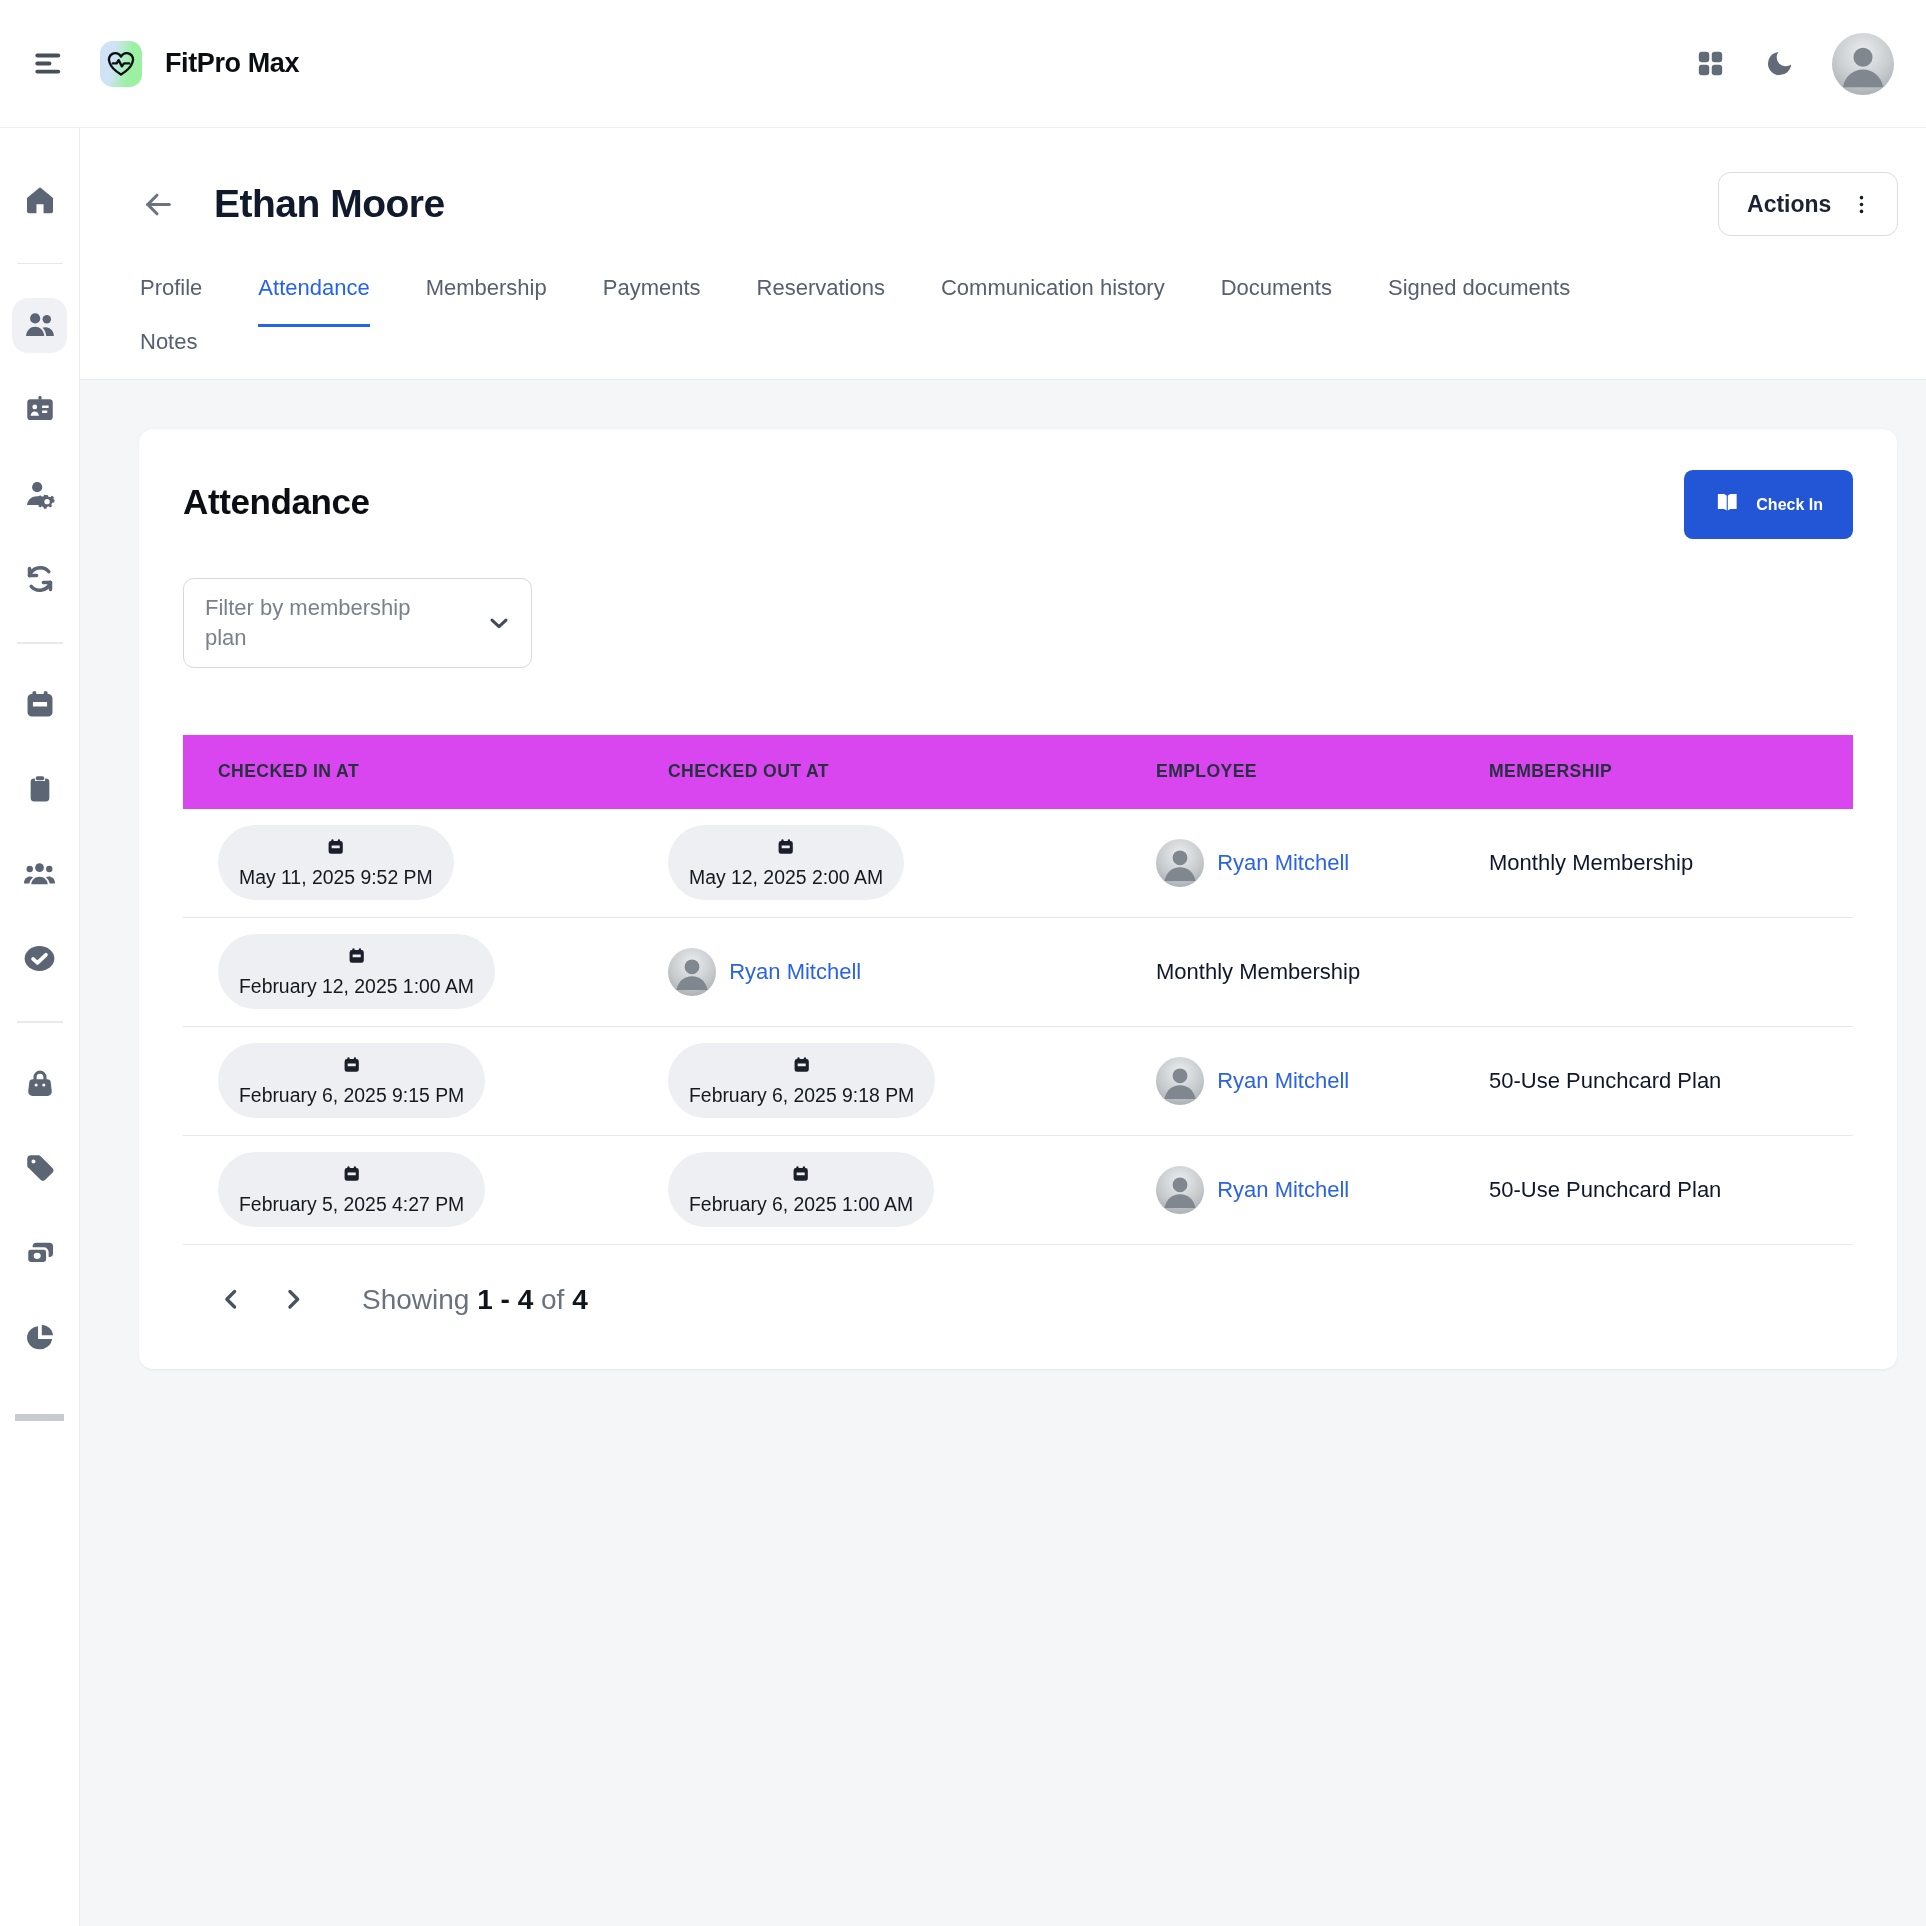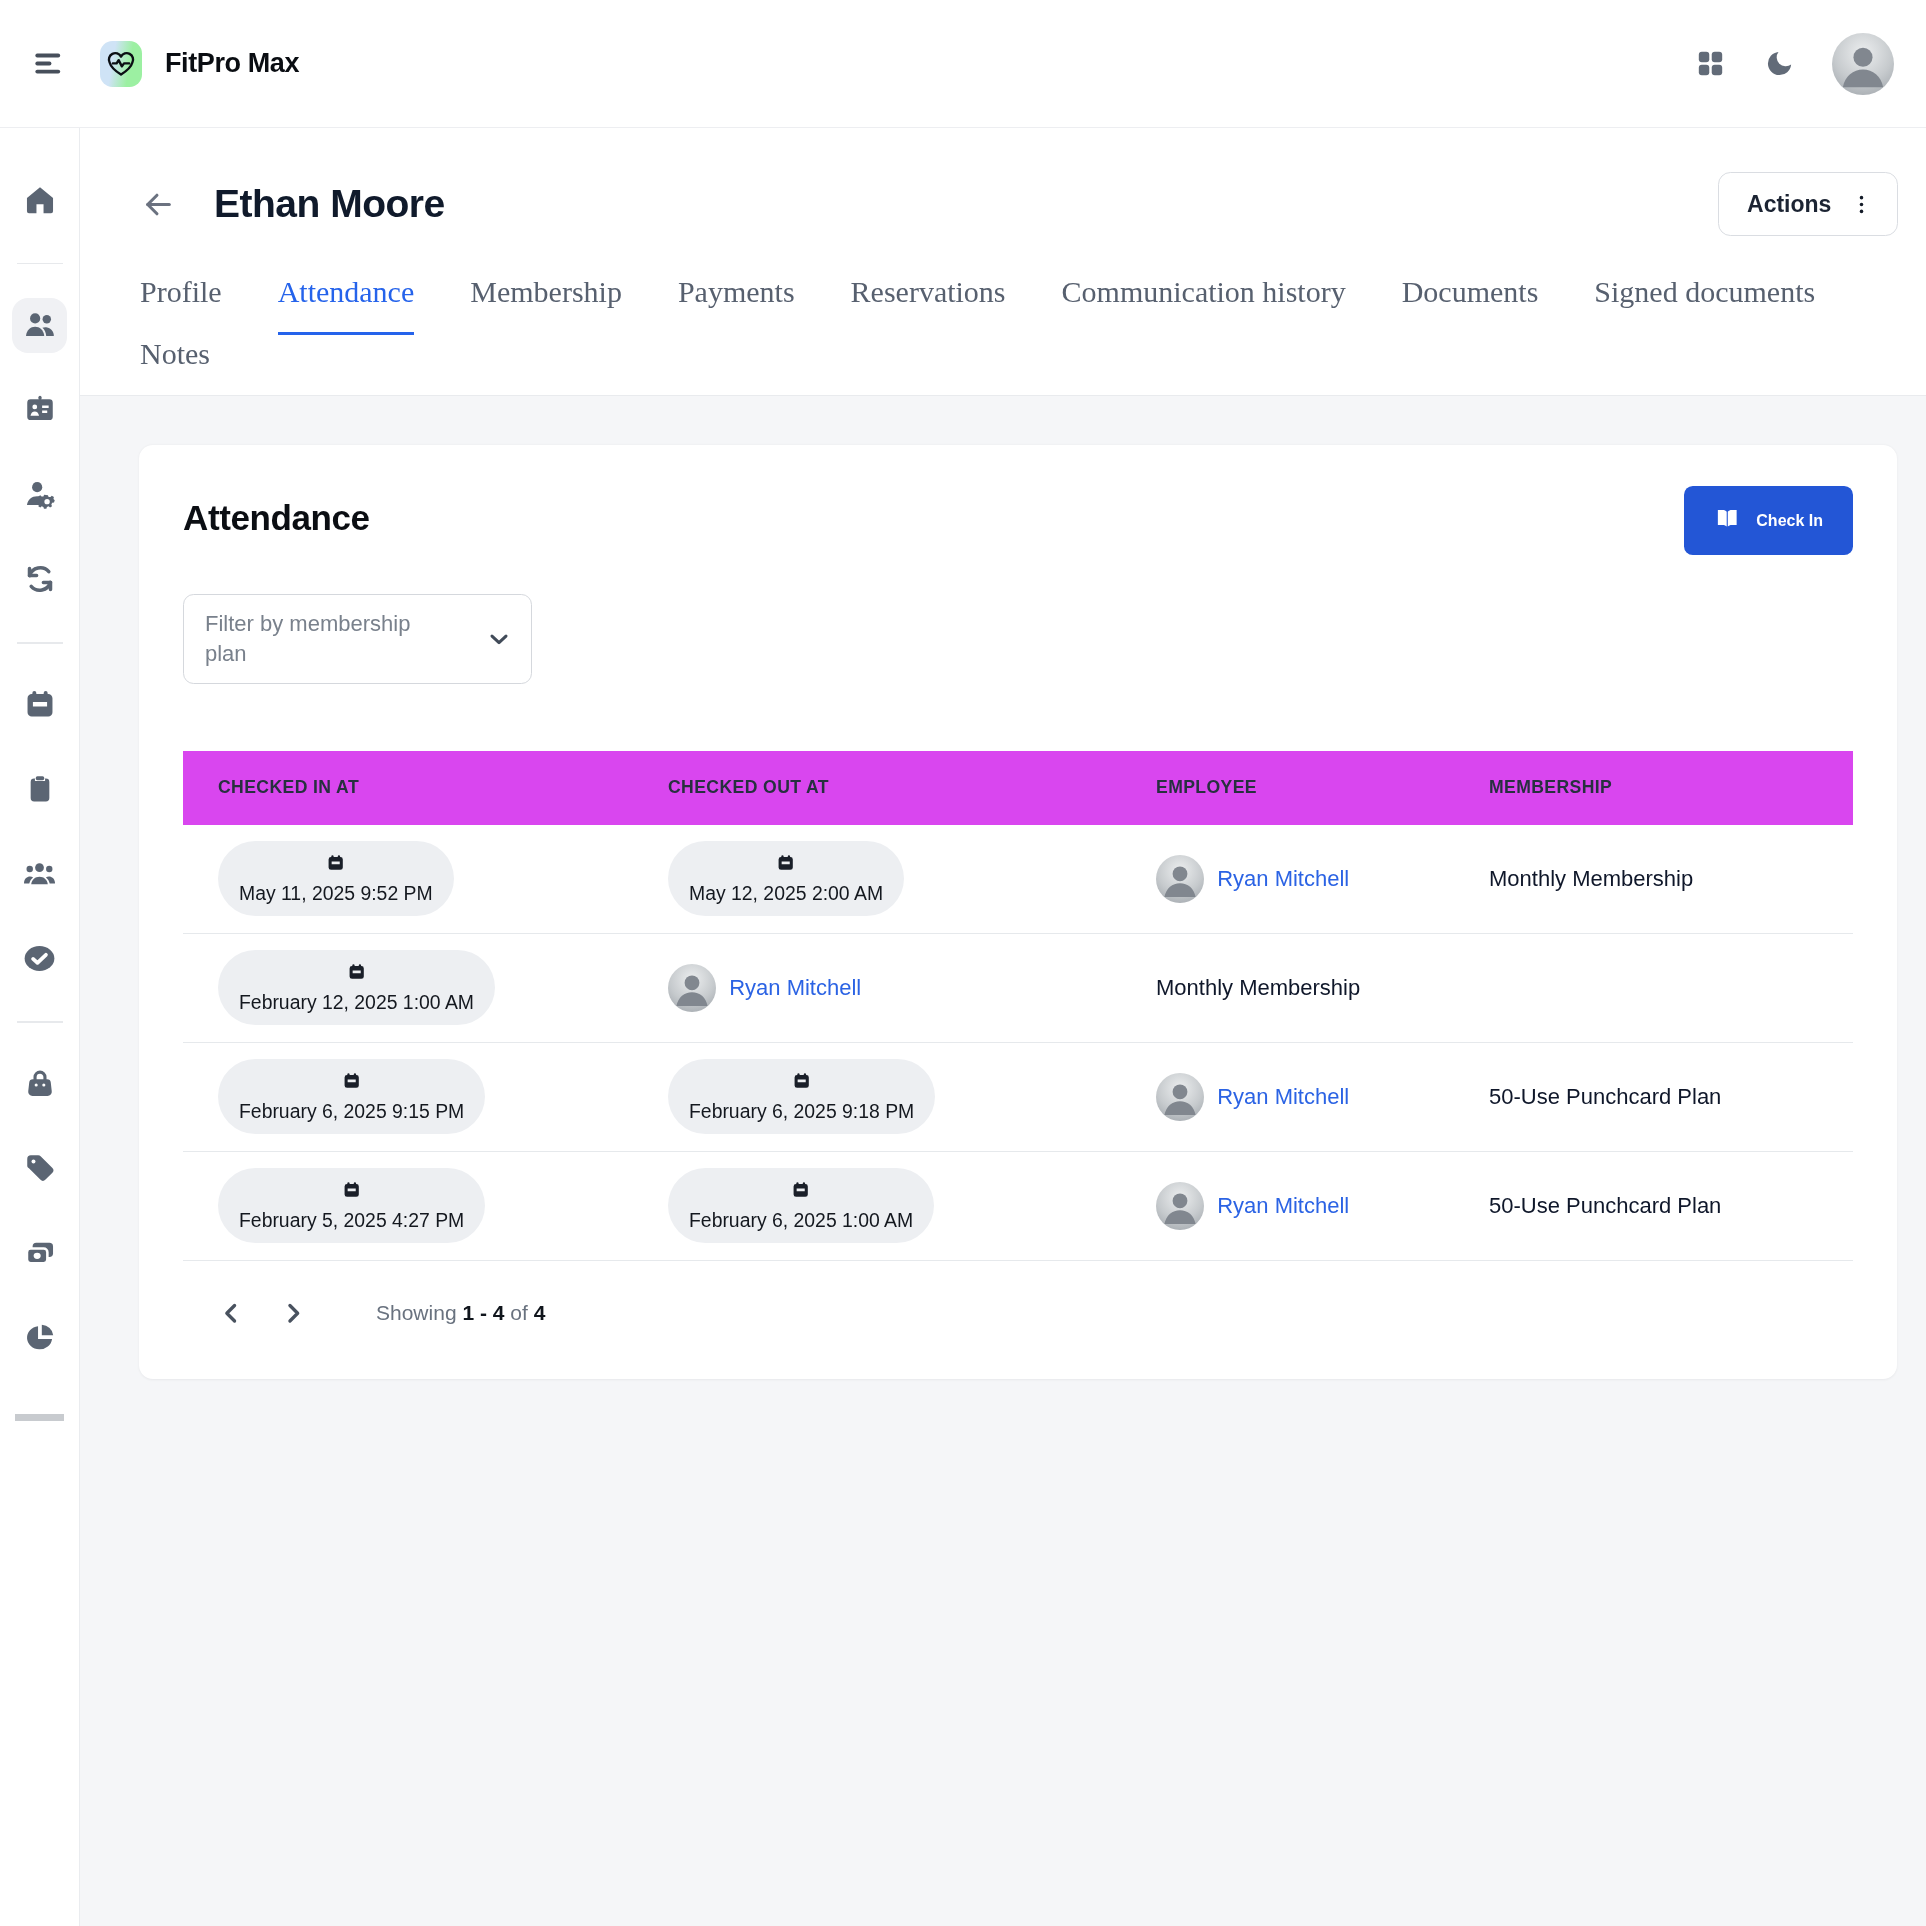--- a/index.html
+++ b/index.html
@@ -43,22 +43,22 @@
     padding-top:44px; margin-bottom:39px; }
   .page-head-left { display:flex; align-items:center; gap:37px; }
   .back-btn { color:#6b7280; display:flex; cursor:pointer; }
   .page-title { font-size:39px; font-weight:800; color:#101a2b; letter-spacing:-0.5px; }
   .actions-btn { display:flex; align-items:center; gap:17.6px; background:#fff;
     border:1.8px solid #dadde2; border-radius:12.4px; padding:17.6px 23px 17.6px 28px;
     font-size:23px; font-weight:600; color:#1c2433; cursor:pointer; }
   .kebab { display:flex; color:#141b28; }
 
   .tabs { display:flex; flex-wrap:wrap; column-gap:56px; padding-right:17.6px; }
-  .tab { font-size:30px; color:#57606f; padding-bottom:23px; border-bottom:3.5px solid transparent;
-    cursor:pointer; white-space:nowrap;font-family:Liberation Serif, serif; }
+  .tab { font-size:22px; color:#57606f; padding-bottom:23px; border-bottom:3.5px solid transparent;
+    cursor:pointer; white-space:nowrap; }
   .tab.active { color:#2563eb; border-bottom-color:#2563eb; }
   .tab-break { flex-basis:100%; height:0; }
   .tabs .tab:last-child { padding-top:1.8px; padding-bottom:21px; }
 
   
   .content { flex:1; padding:49px 30px 0 59px; }
   .card { background:#fff; border-radius:14px; box-shadow:0 0.9px 2.6px rgba(16,24,40,.06);
     padding:41px 44px 53px 44px; }
   .panel-head { display:flex; align-items:flex-start; justify-content:space-between; }
   .panel-title { font-size:35px; font-weight:800; color:#0b0e13; letter-spacing:-0.4px; margin-top:12.4px; }
@@ -85,21 +85,21 @@
     border-radius:881px; padding:11.5px 21px; font-size:19.4px; color:#14181f; white-space:nowrap;flex-direction:column; }
   .chip svg { flex:none; color:#1a1f29; }
   .emp-cell { display:flex; align-items:center; gap:13.2px; }
   .emp-link { font-size:22px; color:#2b63e4; cursor:pointer; }
   .mem-text { font-size:22px; font-weight:500; color:#0f172a; }
 
   
   .pager { display:flex; align-items:center; margin-top:39px; padding-left:35px; }
   .pg-btn { color:#49525f; display:flex; cursor:pointer; }
   .pg-btn + .pg-btn { margin-left:35px; }
-  .pg-text { margin-left:70px; font-size:21px; color:#69727f;text-align:center; }
+  .pg-text { margin-left:56px; font-size:28px; color:#69727f;text-align:center; }
   .pg-text b { color:#10151c; font-weight:700; }
 </style>
 </head>
 <body>
 
 <div class="topbar">
   <div class="topbar-left">
     <div class="menu-btn">
       <svg width="35" height="35" viewBox="0 0 24 24" fill="currentColor">
         <rect x="3" y="5.2" width="17" height="2.6" rx="1.3"></rect>

